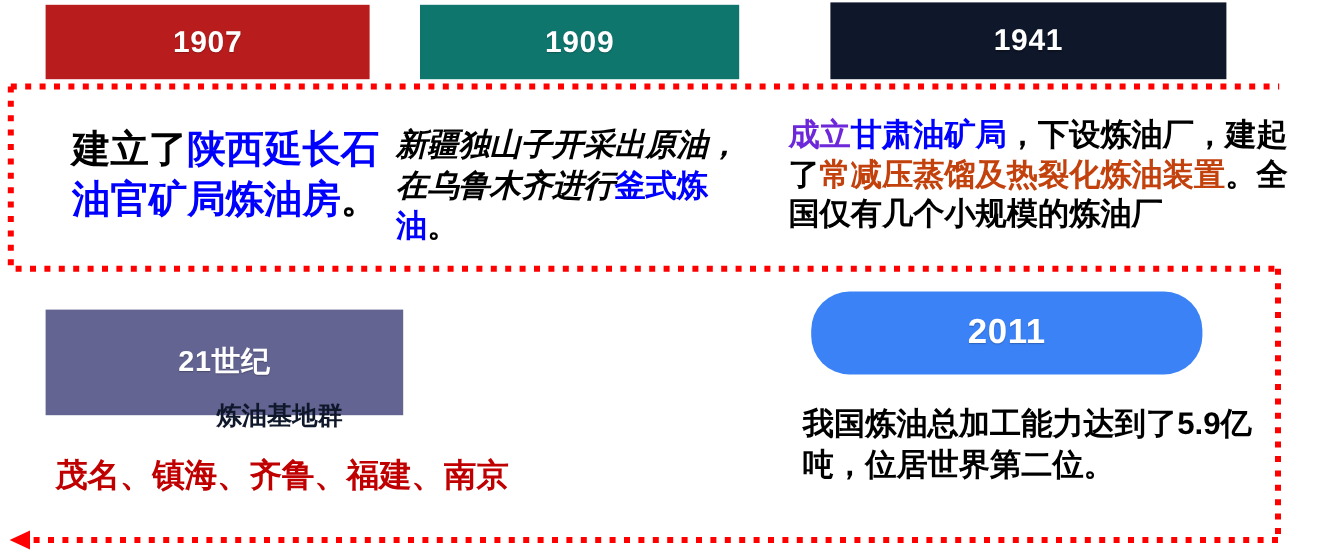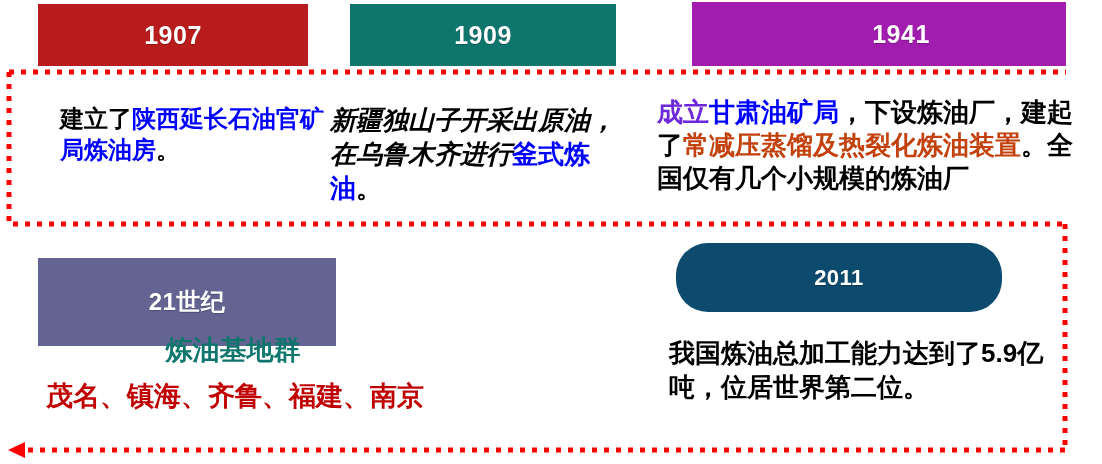--- a/index.html
+++ b/index.html
@@ -39,60 +39,59 @@
     letter-spacing: 0.5px;
     text-shadow: 0 1px 1px rgba(0,0,0,0.25);
   }
   .era-bar .bar-label {
     display: block;
     line-height: 1;
   }
 
   #bar-1907  { left: 38px;  top: 4px;   width: 270px; height: 62px; background: #b91c1c; font-size: 25px; }
   #bar-1909  { left: 350px; top: 4px;   width: 266px; height: 62px; background: #0f766e; font-size: 25px; }
-  #bar-1941  { left: 692px; top: 2px;   width: 330px; height: 64px; background: #a21caf; font-size: 25px; padding-left: 44px; }
+  #bar-1941  { left: 692px; top: 2px;   width: 330px; height: 64px; background: #0f172a; font-size: 25px; }
   #bar-21c   { left: 38px;  top: 258px; width: 298px; height: 88px; background: #646493; font-size: 24px; }
-  #bar-2011  { left: 676px; top: 243px; width: 326px; height: 69px; background: #0c4a6e; font-size: 22px; border-radius: 32px; }
+  #bar-2011  { left: 676px; top: 243px; width: 326px; height: 69px; background: #3b82f6; font-size: 29px; border-radius: 32px; }
 
   
   .body-text {
     position: absolute;
     font-weight: bold;
     color: #000000;
     line-height: 1.30;
     letter-spacing: 0px;
   }
 
   #text-1907 {
     left: 60px;  top: 104px;  width: 270px;
-    font-size: 24px;
-    font-family: Liberation Serif, serif;
+    font-size: 32px;
   }
   #text-1909 {
     left: 330px; top: 104px;  width: 300px;
     font-size: 26px;
   }
   #text-1941 {
     left: 657px; top: 96px;   width: 424px;
     font-size: 26px;
     line-height: 1.26;
   }
   #text-2011 {
     left: 669px; top: 337px;  width: 400px;
     font-size: 26px;
   }
 
   
   #text-21c-title {
     position: absolute;
     left: 38px; top: 334px; width: 390px;
     text-align: center;
-    font-size: 27px;
+    font-size: 21px;
     font-weight: bold;
-    color: #0f766e;
+    color: #0f172a;
     line-height: 1.2;
   }
   #text-21c-list {
     position: absolute;
     left: 20px; top: 380px; width: 430px;
     text-align: center;
     font-size: 27px;
     font-weight: bold;
     color: #C00000;
     line-height: 1.2;

